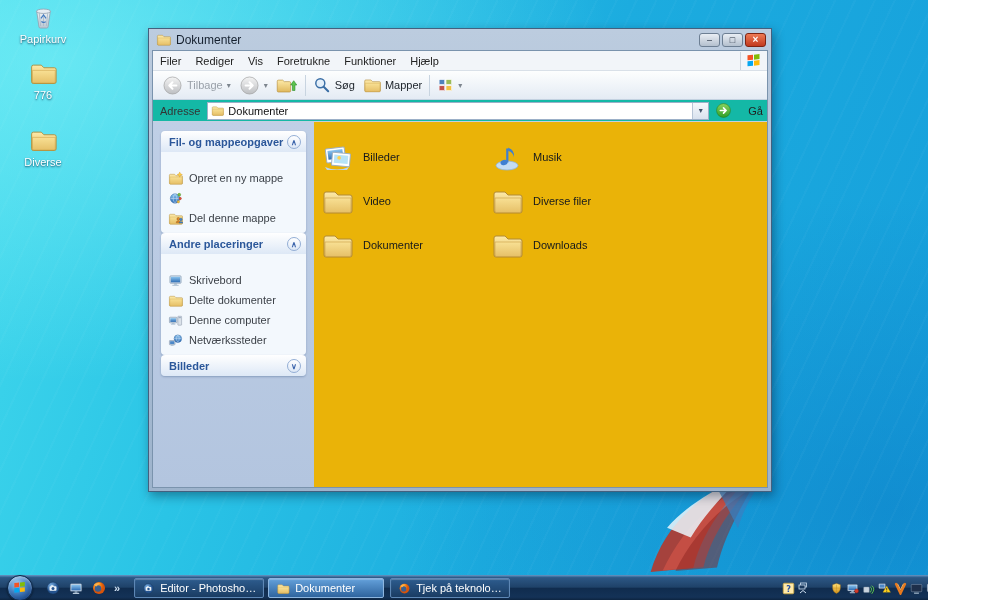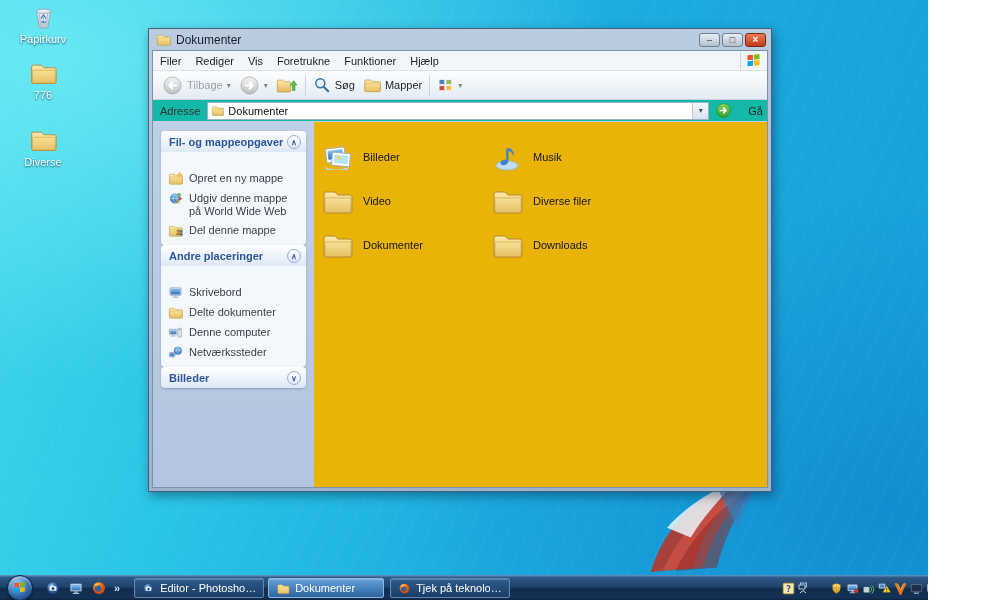--- a/index.html
+++ b/index.html
@@ -385,21 +385,20 @@
               <div class="pitem">
                 <svg width="15" height="15" viewBox="0 0 32 32">
                     <use href="#sym-newfolder"></use>
                   </svg>
                 <span>Opret en ny mappe</span>
               </div>
               <div class="pitem">
                 <svg width="15" height="15" viewBox="0 0 32 32">
                     <use href="#sym-globe"></use>
                   </svg>
-                <span>Udgiv denne mappe på World Wide Web</span>
               </div>
               <div class="pitem">
                 <svg width="15" height="15" viewBox="0 0 32 32">
                     <use href="#sym-sharefolder"></use>
                   </svg>
                 <span>Del denne mappe</span>
               </div>
             </div>
           </div>
 

